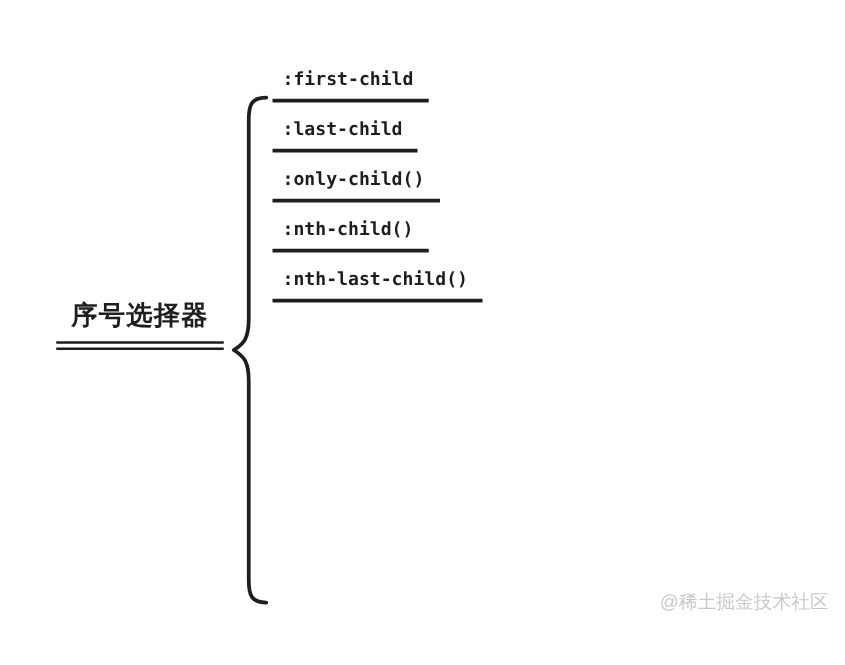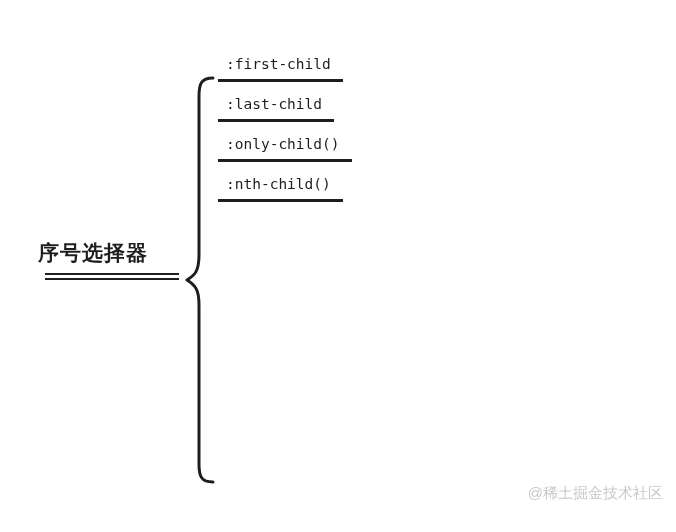--- a/index.html
+++ b/index.html
@@ -15,21 +15,21 @@
     overflow: hidden;
     font-family: "Liberation Sans", sans-serif;
   }
 
   
   .root-node {
     position: absolute;
     left: 38px;
     top: 240px;
     width: 148px;
-    text-align: left;
+    text-align: center;
   }
   .root-label {
     font-family: "Liberation Sans", sans-serif;
     font-weight: 700;
     font-size: 21px;
     line-height: 26px;
     letter-spacing: 1px;
     color: var(--ink, #1e1e1e);
     white-space: nowrap;
   }
@@ -62,35 +62,35 @@
     position: absolute;
     left: 218px;
     top: 54px;
     display: flex;
     flex-direction: column;
     align-items: flex-start;
     gap: 12px;
   }
   .item {
     font-family: "DejaVu Sans Mono", "Liberation Mono", monospace;
-    font-weight: 400;
+    font-weight: 700;
     font-size: 14.5px;
     height: 20px;
     line-height: 20px;
     color: var(--ink, #1e1e1e);
     padding: 0 12px 5px 8px;
     border-bottom: 3px solid var(--ink, #1e1e1e);
     white-space: nowrap;
   }
 
   
   .watermark {
     position: absolute;
     right: 13px;
-    top: 484px;
+    top: 472px;
     font-family: "Liberation Sans", sans-serif;
     font-size: 15px;
     color: var(--wm, #c9c9c9);
     white-space: nowrap;
   }
 </style>
 </head>
 <body>
 
 <div class="canvas">
@@ -108,17 +108,18 @@
              C 12 210 16 214 16 230
              L 16 389
              C 16 401 18 407 30 407"></path>
   </svg>
 
   <div class="items">
       <div class="item">:first-child</div>
       <div class="item">:last-child</div>
       <div class="item">:only-child()</div>
       <div class="item">:nth-child()</div>
+      <div class="item">:nth-last-child()</div>
     </div>
 
   <div class="watermark">@稀土掘金技术社区</div>
 
 </div>
 
 </body></html>

